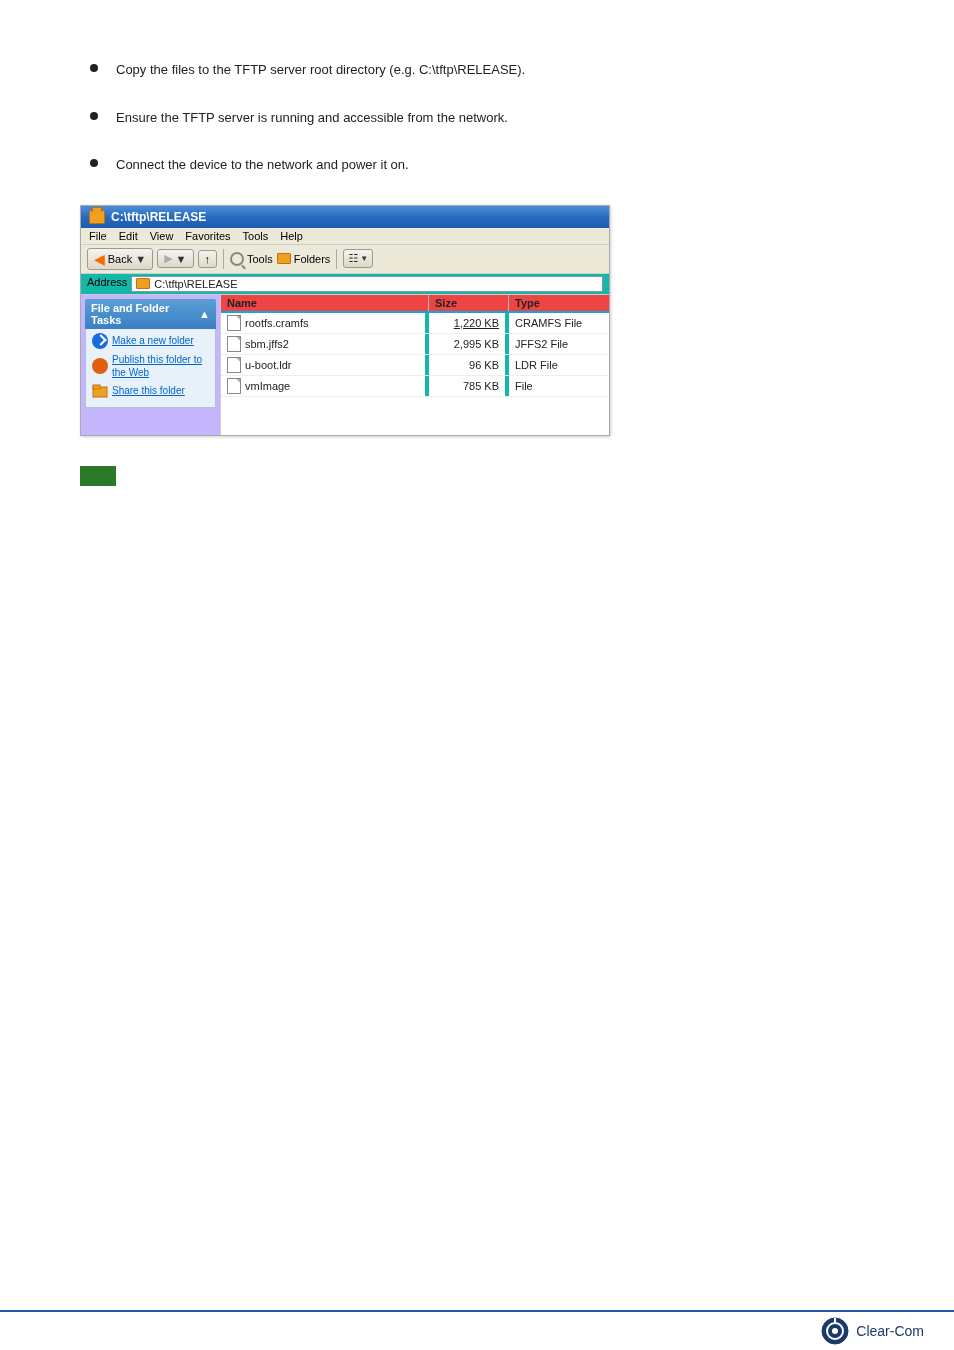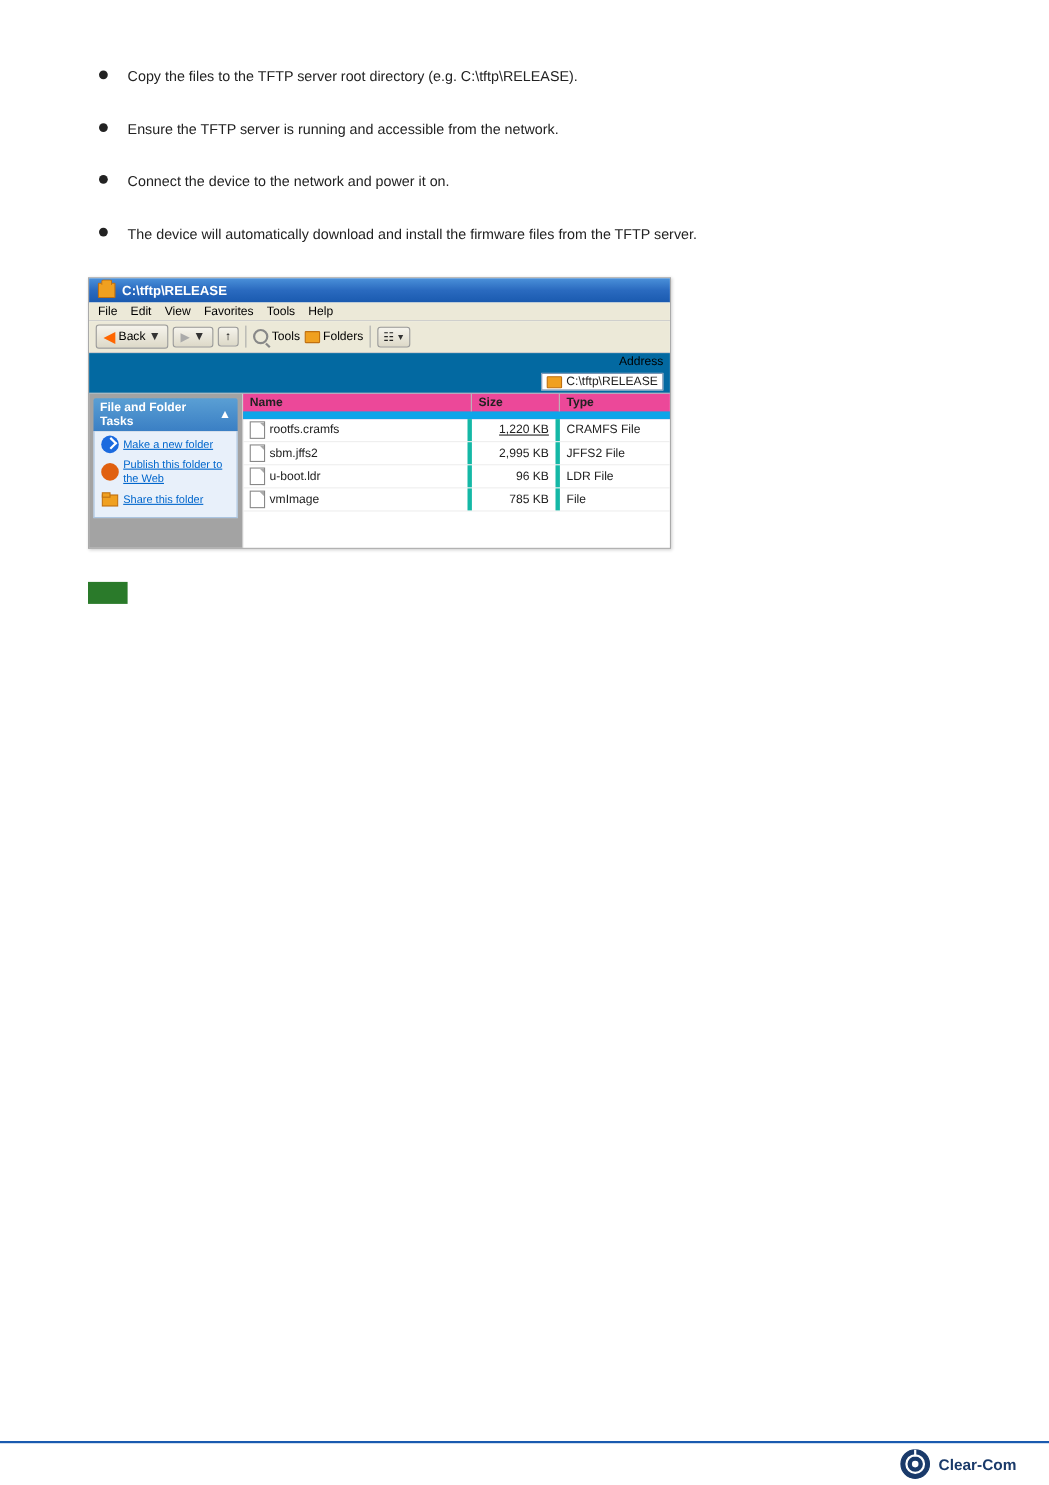--- a/index.html
+++ b/index.html
@@ -185,28 +185,27 @@
       gap: 2px;
       font-size: 11px;
       background: linear-gradient(to bottom, #f5f3ec, #ddd9c8);
       border: 1px solid #999;
       border-radius: 3px;
       padding: 2px 4px;
       cursor: pointer;
     }
 
     .explorer-address {
-      background: #0369a1;
+      background: #14b8a6;
       padding: 2px 6px;
       font-size: 11px;
       display: flex;
-      align-items: flex-end;
+      align-items: flex-start;
       gap: 4px;
       border-bottom: 1px solid #ccc;
-      flex-direction: column;
     }
 
     .address-label {
       color: #000;
       font-size: 11px;
     }
 
     .address-bar {
       flex: 1;
       background: #fff;
@@ -229,21 +228,21 @@
 
     
     .explorer-body {
       display: flex;
       min-height: 140px;
     }
 
     
     .explorer-left-panel {
       width: 140px;
-      background: #a3a3a3;
+      background: #c4b5fd;
       border-right: 1px solid #ccc;
       padding: 4px;
     }
 
     .panel-section-header {
       background: linear-gradient(to bottom, #5a9fd4, #3a7fc4);
       color: #fff;
       font-size: 11px;
       font-weight: bold;
       padding: 3px 6px;
@@ -314,22 +313,22 @@
 
     
     .explorer-file-list {
       flex: 1;
       padding: 0;
     }
 
     .file-list-header {
       display: grid;
       grid-template-columns: 1fr 80px 100px;
-      background: #ec4899;
-      border-bottom: 7px solid #0ea5e9;
+      background: #ef4444;
+      border-bottom: 2px solid #0ea5e9;
     }
 
     .file-col-header {
       font-size: 11px;
       padding: 2px 6px;
       font-weight: bold;
       border-right: 1px solid #bbb;
       cursor: pointer;
     }
 
@@ -405,21 +404,21 @@
       gap: 6px;
     }
 
     .clear-com-icon {
       width: 30px;
       height: 30px;
     }
 
     .clear-com-text {
       font-size: 14px;
-      font-weight: bold;
+      font-weight: normal;
       color: #1a3a6a;
     }
 
     
     .nav-arrow {
       font-size: 11px;
       color: #333;
     }
 
     .back-arrow {
@@ -443,24 +442,20 @@
       <div class="bullet-dot"></div>
       <span class="bullet-text">Copy the files to the TFTP server root directory (e.g. C:\tftp\RELEASE).</span>
     </div>
     <div class="bullet-item">
       <div class="bullet-dot"></div>
       <span class="bullet-text">Ensure the TFTP server is running and accessible from the network.</span>
     </div>
     <div class="bullet-item">
       <div class="bullet-dot"></div>
       <span class="bullet-text">Connect the device to the network and power it on.</span>
-    </div>
-    <div class="bullet-item">
-      <div class="bullet-dot"></div>
-      <span class="bullet-text">The device will automatically download and install the firmware files from the TFTP server.</span>
     </div>
   </div>
 
   <div class="explorer-container">
 
     <div class="explorer-title-bar">
       <div class="explorer-title-icon"></div>
       <span>C:\tftp\RELEASE</span>
     </div>
 

